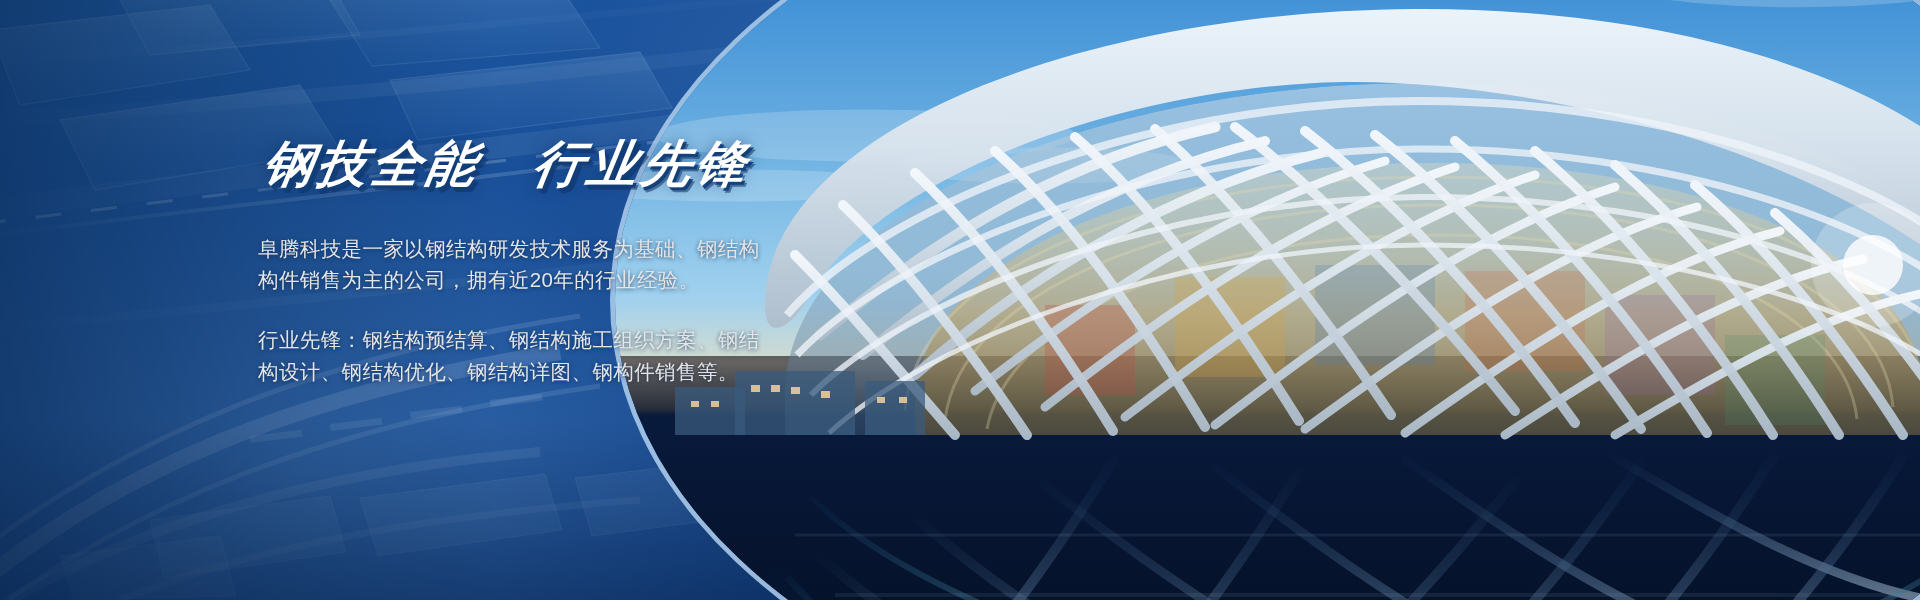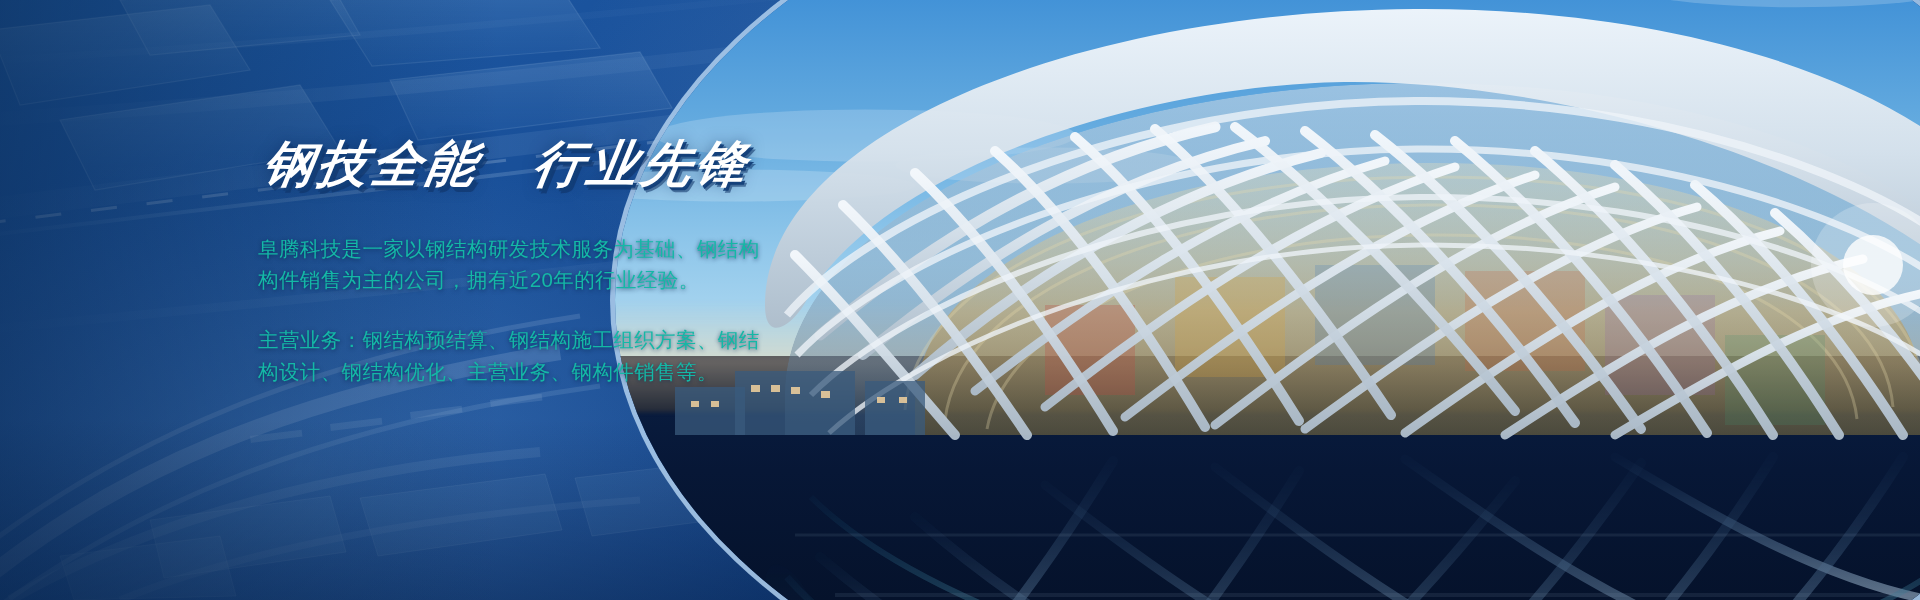--- a/index.html
+++ b/index.html
@@ -69,21 +69,21 @@
     letter-spacing:4px; line-height:1.05; white-space:nowrap;
     text-shadow:
        3px 3px 0 rgba(18,62,120,.95),
        5px 5px 0 rgba(14,50,100,.55),
        0 0 14px rgba(10,40,90,.5);
     transform:skewX(-9deg);
     padding-left:6px;
   }
   .body-copy { margin-top:42px; }
   .para {
-    font-size:20.5px; color:#14b8a6; line-height:1.55; letter-spacing:.4px;
+    font-size:20.5px; color:#e5e5e5; line-height:1.55; letter-spacing:.4px;
     text-shadow:0 1px 4px rgba(8,34,74,.75);
   }
   .para + .para { margin-top:28px; }
 </style>
 </head>
 <body>
 
 <div id="banner">
 
   <div class="left-plate">
@@ -316,17 +316,17 @@
           <path d="M300,880 H1300" stroke-width="4"></path>
         </g>
       </svg>
     </div>
   </div>
 
   <div class="text-col">
     <div class="headline">钢技全能　行业先锋</div>
     <div class="body-copy">
       <p class="para">阜腾科技是一家以钢结构研发技术服务为基础、钢结构构件销售为主的公司，拥有近20年的行业经验。</p>
-      <p class="para">主营业务：钢结构预结算、钢结构施工组织方案、钢结构设计、钢结构优化、主营业务、钢构件销售等。</p>
+      <p class="para">行业先锋：钢结构预结算、钢结构施工组织方案、钢结构设计、钢结构优化、钢结构详图、钢构件销售等。</p>
     </div>
   </div>
 
 </div>
 
 </body></html>

